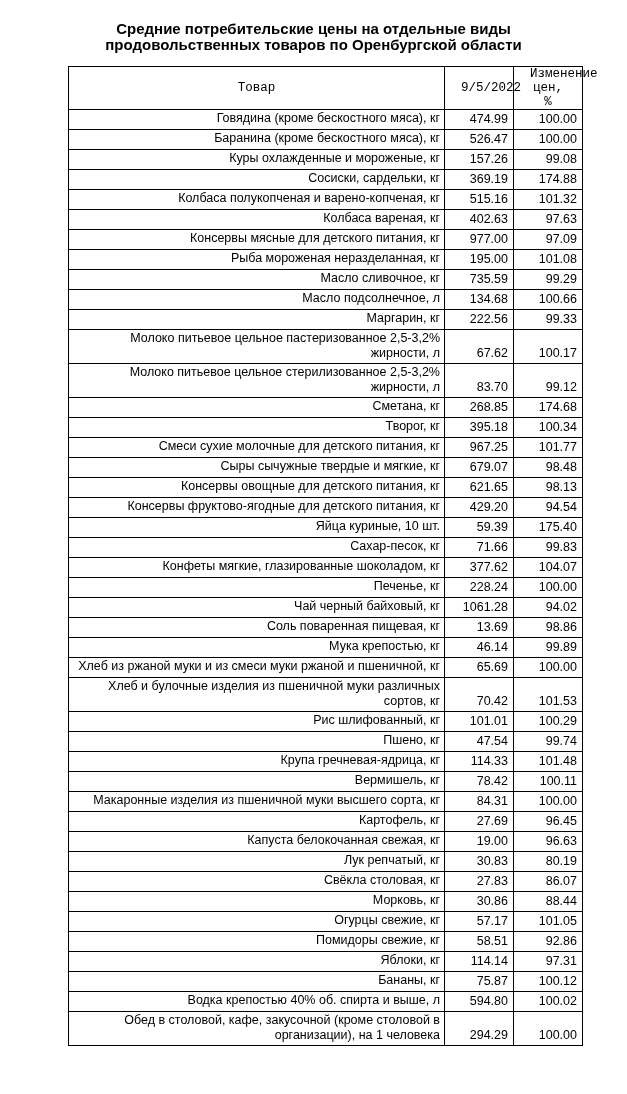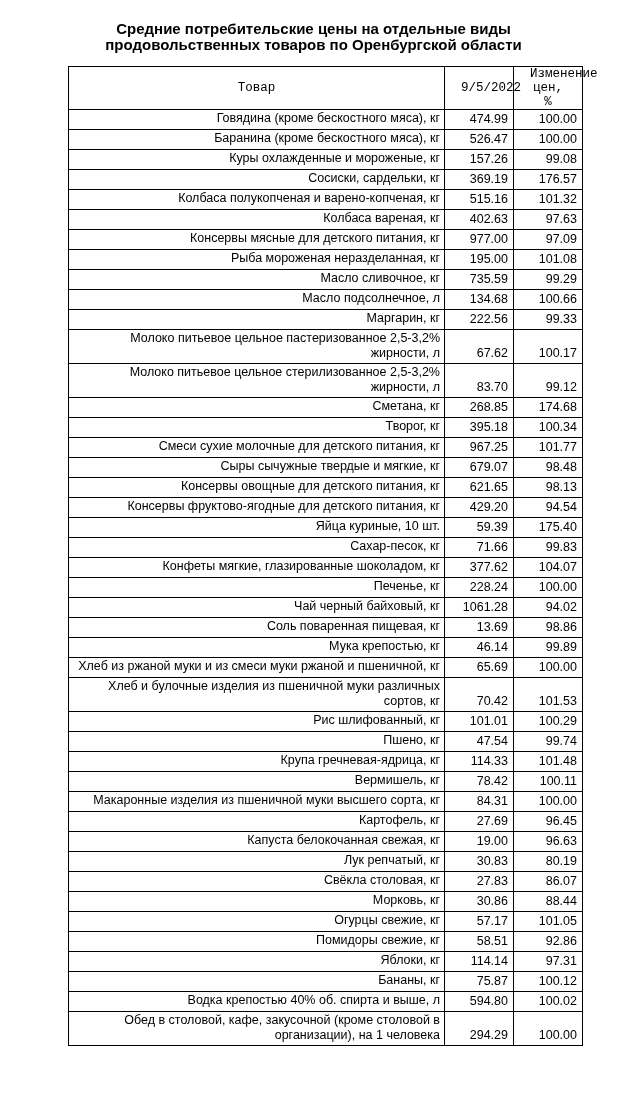--- a/index.html
+++ b/index.html
@@ -87,21 +87,21 @@
         <td class="num">100.00</td>
       </tr>
       <tr>
         <td class="product">Куры охлажденные и мороженые, кг</td>
         <td class="num">157.26</td>
         <td class="num">99.08</td>
       </tr>
       <tr>
         <td class="product">Сосиски, сардельки, кг</td>
         <td class="num">369.19</td>
-        <td class="num">176.57</td>
+        <td class="num">174.88</td>
       </tr>
       <tr>
         <td class="product">Колбаса полукопченая и варено-копченая, кг</td>
         <td class="num">515.16</td>
         <td class="num">101.32</td>
       </tr>
       <tr>
         <td class="product">Колбаса вареная, кг</td>
         <td class="num">402.63</td>
         <td class="num">97.63</td>

